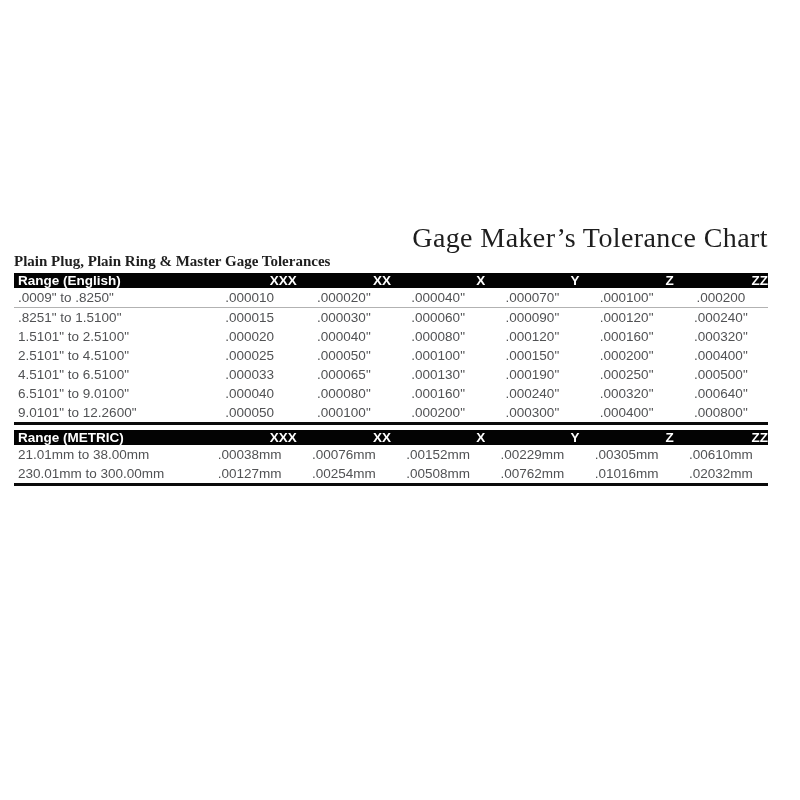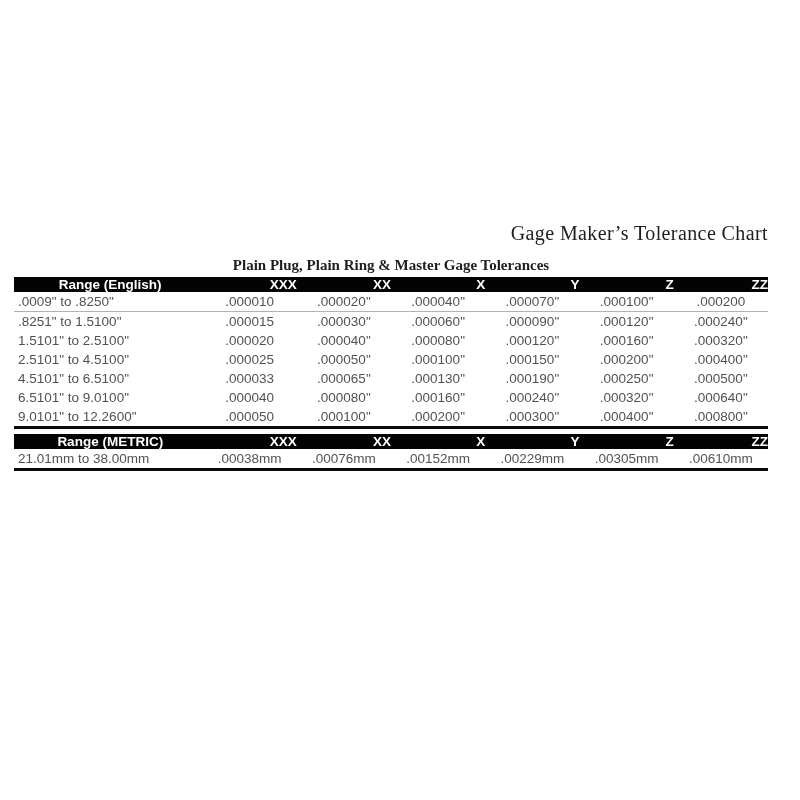--- a/index.html
+++ b/index.html
@@ -12,34 +12,34 @@
     overflow: hidden;
   }
   .content {
     position: absolute;
     left: 14px;
     top: 223px;
     width: 754px;
   }
   .title {
     font-family: "Liberation Serif", serif;
-    font-size: 20px;
+    font-size: 28px;
     line-height: 1.05;
     color: #1e1e1e;
     text-align: right;
     letter-spacing: 0.4px;
     white-space: nowrap;
   }
   .subtitle {
     font-family: "Liberation Serif", serif;
     font-size: 15px;
     font-weight: bold;
     color: #1e1e1e;
-    text-align: center;
-    margin: 13px 0 3px 0;
+    text-align: left;
+    margin: 1px 0 3px 0;
     white-space: nowrap;
   }
   table.tol-table {
     width: 100%;
     border-collapse: collapse;
     table-layout: fixed;
     font-family: "Liberation Sans", sans-serif;
     border-bottom: 3px solid #0a0a0a;
   }
   table.tol-table.metric { margin-top: 5px; }
@@ -49,21 +49,21 @@
   th {
     color: #ffffff;
     font-size: 13.5px;
     font-weight: bold;
     height: 15px;
     line-height: 15px;
     padding: 0;
     white-space: nowrap;
     overflow: hidden;
   }
-  th.range-head { text-align: center; padding-left: 4px; margin-left: 39px; }
+  th.range-head { text-align: left; padding-left: 4px; margin-left: 39px; }
   th.col-head   { text-align: right; }
   td {
     color: #515254;
     font-size: 13.5px;
     height: 19px;
     line-height: 19px;
     padding: 0;
     white-space: nowrap;
     overflow: hidden;
   }
@@ -192,17 +192,26 @@
       <tbody id="metric-body">
           <tr>
             <td class="range-cell">21.01mm to 38.00mm</td>
             <td class="value-cell">.00038mm</td>
             <td class="value-cell">.00076mm</td>
             <td class="value-cell">.00152mm</td>
             <td class="value-cell">.00229mm</td>
             <td class="value-cell">.00305mm</td>
             <td class="value-cell">.00610mm</td>
           </tr>
+          <tr>
+            <td class="range-cell">230.01mm to 300.00mm</td>
+            <td class="value-cell">.00127mm</td>
+            <td class="value-cell">.00254mm</td>
+            <td class="value-cell">.00508mm</td>
+            <td class="value-cell">.00762mm</td>
+            <td class="value-cell">.01016mm</td>
+            <td class="value-cell">.02032mm</td>
+          </tr>
         </tbody>
     </table>
 
   </div>
 </div>
 
 </body></html>

